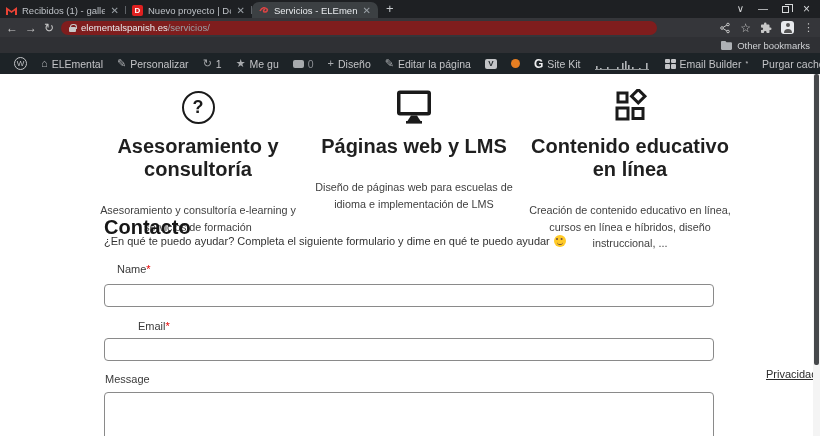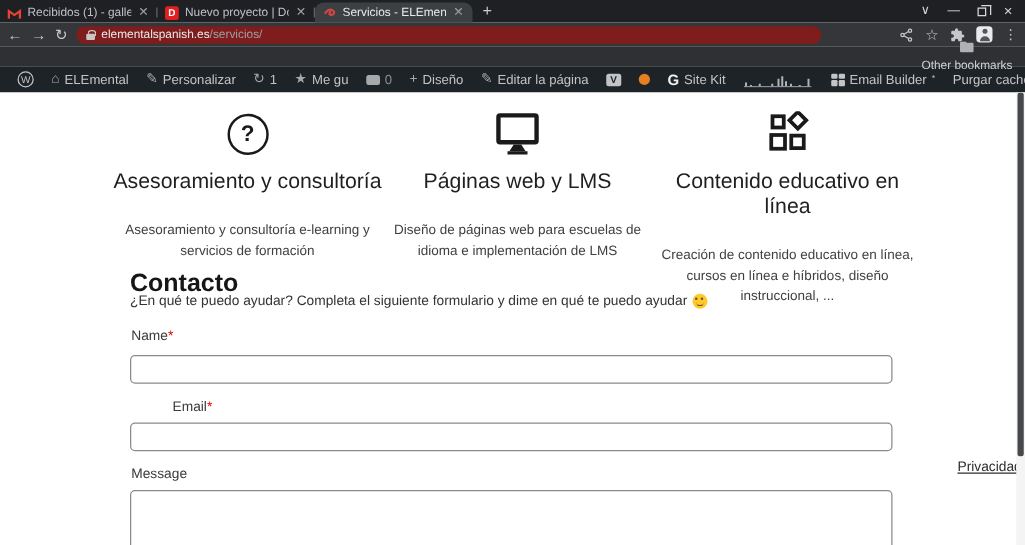--- a/index.html
+++ b/index.html
@@ -34,21 +34,21 @@
   .url { font-size: 9.5px; color: #e8eaed; white-space: nowrap; }
   .url .path { color: #9aa0a6; }
   .toolbar-right { margin-left: auto; display: flex; align-items: center; gap: 9px; }
   .tb-svg { display: block; }
   .avatar-tb { width: 13px; height: 13px; background: #e8eaed; border-radius: 3px; position: relative; }
   .avatar-tb::before { content: ""; position: absolute; top: 2px; left: 4.5px; width: 4px; height: 4px; border-radius: 50%; background: #555; }
   .avatar-tb::after  { content: ""; position: absolute; bottom: 1px; left: 2.5px; width: 8px; height: 4px; border-radius: 4px 4px 0 0; background: #555; }
   .kebab { color: #c7c7c7; font-size: 11px; }
 
   .bookmarksbar { height: 16px; background: #2f3034; display: flex; align-items: center; justify-content: flex-end; padding: 0 10px; }
-  .other-bm { display: flex; align-items: center; gap: 5px; font-size: 9.5px; color: #d0d2d5; flex-direction: column; }
+  .other-bm { display: flex; align-items: center; gap: 5px; font-size: 9.5px; color: #d0d2d5; }
 
   
   .adminbar { height: 21px; background: #1d2327; display: flex; align-items: center; padding: 0 8px; gap: 2px;
               color: #c3c4c7; font-size: 10.5px; white-space: nowrap; }
   .ab-item { display: flex; align-items: center; gap: 4px; padding: 0 6px; height: 100%; cursor: pointer; }
   .ab-ico { font-size: 11px; line-height: 1; color: #a7aaad; }
   .wp-logo { width: 13px; height: 13px; border: 1.3px solid #c3c4c7; border-radius: 50%;
              display: flex; align-items: center; justify-content: center; font-size: 8px; color: #c3c4c7; }
   .wp-logo::after { content: "W"; }
   .bubble { width: 11px; height: 8px; background: #a7aaad; border-radius: 2px; position: relative; }
@@ -64,21 +64,21 @@
   .sup-mark { font-size: 7px; vertical-align: top; }
 
   
   .content { position: relative; height: 362px; background: #fff; overflow: hidden; color: #3a3a3a; }
 
   .services { position: absolute; top: 12px; left: 90px; width: 648px; display: flex; }
   .service { flex: 1; text-align: center; }
   .svc-icon-wrap { height: 42px; display: flex; align-items: center; justify-content: center; }
   .qcircle { width: 33px; height: 33px; border: 2.6px solid #1a1a1a; border-radius: 50%;
              display: flex; align-items: center; justify-content: center; font-size: 18px; font-weight: bold; color: #1a1a1a; }
-  .svc-title { margin-top: 7px; font-size: 17px; font-weight: normal; color: #1f1f1f; }
+  .svc-title { margin-top: 7px; font-size: 20px; font-weight: bold; color: #1f1f1f; }
   .svc-desc { margin: 21px auto 0; font-size: 10.8px; line-height: 1.55; color: #3f3f3f; max-width: 214px; }
 
   .contact-heading { position: absolute; top: 125px; left: 104px; font-size: 20px; font-weight: bold; color: #161616; margin-top: 17px; }
   .contact-intro { position: absolute; top: 161px; left: 104px; font-size: 11px; color: #333; display: flex; align-items: center; }
   .emoji { display: inline-block; width: 12px; height: 12px; border-radius: 50%; background: #ffca28;
            position: relative; margin-left: 4px; }
   .emoji::before { content: ""; position: absolute; left: 2.6px; top: 3.4px; width: 1.9px; height: 1.9px;
                    border-radius: 50%; background: #6d4c41; box-shadow: 4.6px 0 0 #6d4c41; }
   .emoji::after { content: ""; position: absolute; left: 2.8px; top: 4.6px; width: 6.2px; height: 4px;
                   border-bottom: 1.4px solid #6d4c41; border-radius: 0 0 6px 6px; }
@@ -282,21 +282,21 @@
     </div>
   </div>
 
   <h2 class="contact-heading">Contacto</h2>
 
   <div class="contact-intro">
     <span>¿En qué te puedo ayudar? Completa el siguiente formulario y dime en qué te puedo ayudar</span>
     <span class="emoji"></span>
   </div>
 
-  <div class="field-label" style="top:189px;">
+  <div class="field-label" style="top:189px;margin-left:12px;">
     <span>Name</span><span class="req">*</span>
   </div>
   <input class="txt-input" style="top: 210px;" type="text">
 
   <div class="field-label" style="top:246px;margin-left:33px;">
     <span>Email</span><span class="req">*</span>
   </div>
   <input class="txt-input" style="top: 264px;" type="text">
 
   <div class="field-label" style="top:299px;">

